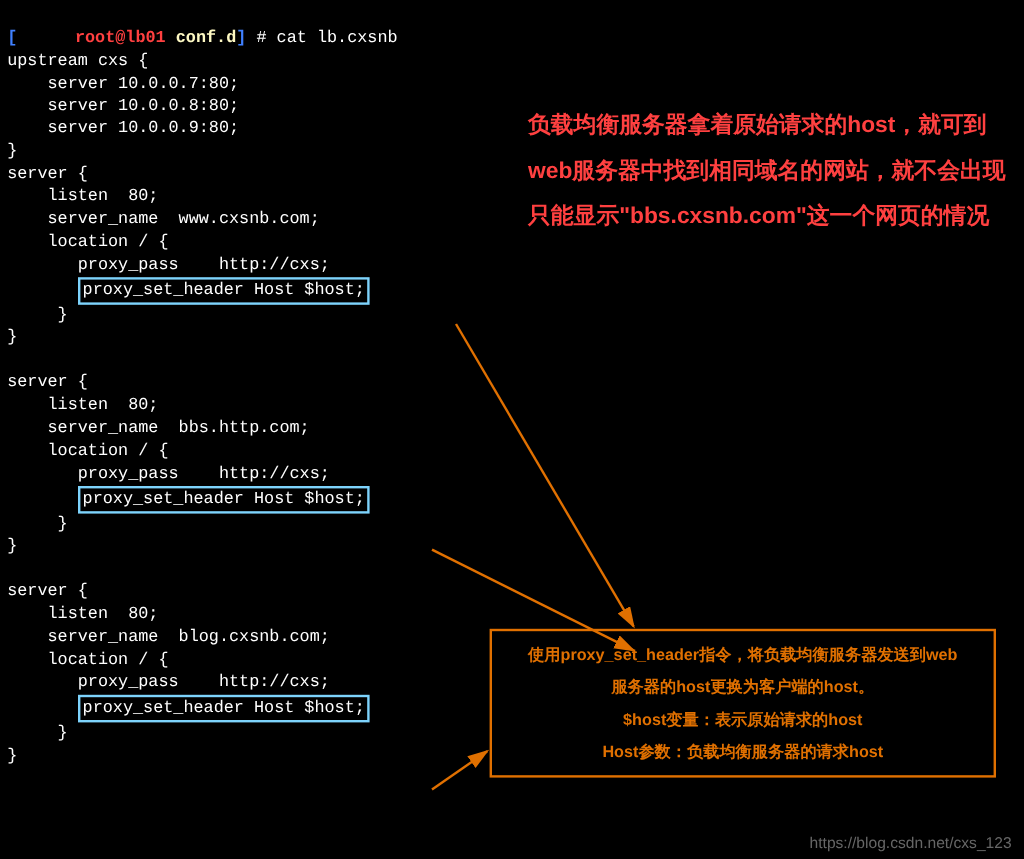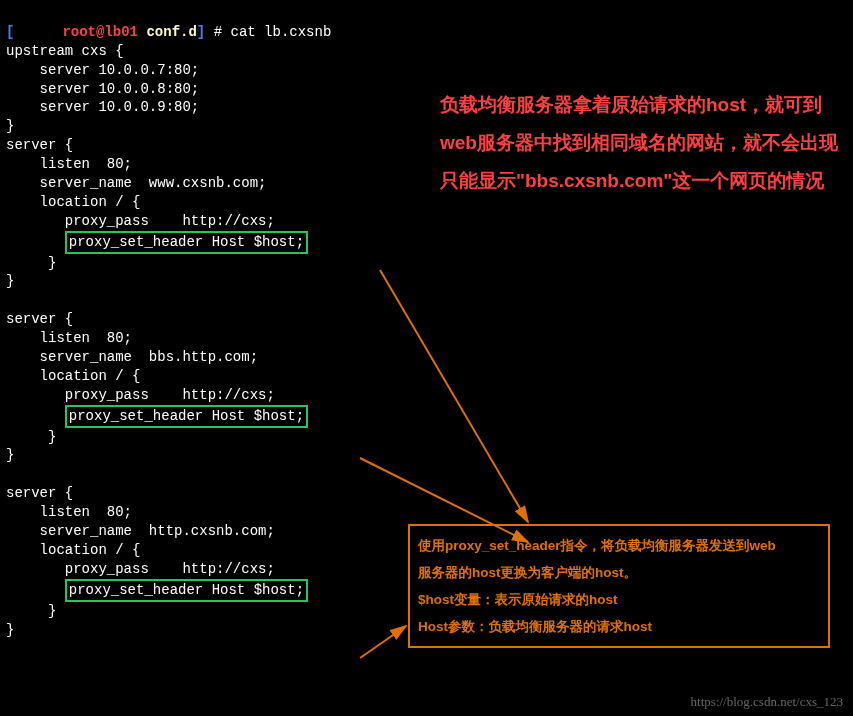--- a/index.html
+++ b/index.html
@@ -18,21 +18,21 @@
     padding: 4px 6px;
     line-height: 1.35;
     white-space: pre;
   }
   .prompt-user { color: #ff4040; font-weight: bold; margin-left: 48px; }
   .prompt-dir  { color: #fef9c3; font-weight: bold; }
   .prompt-brkt { color: #4080ff; font-weight: bold; }
   .prompt-hash { color: #fff; }
   .cmd { color: #fff; }
   .boxed {
-    border: 2px solid #22c55e;
+    border: 2px solid #7dd3fc;
     padding: 0 2px;
     display: inline-block;
   }
   .anno-top {
     position: absolute;
     left: 440px;
     top: 86px;
     color: #ff4040;
     font-family: "Microsoft YaHei", sans-serif;
     font-size: 19px;
@@ -46,33 +46,34 @@
     width: 422px;
     border: 2px solid #e07000;
     color: #e07000;
     font-family: "Microsoft YaHei", sans-serif;
     font-size: 13.5px;
     line-height: 2;
     font-weight: bold;
     padding: 6px 8px;
     box-sizing: border-box;
     background: #000;
+    text-align: center;
   }
   svg.arrows {
     position: absolute;
     left: 0; top: 0;
     width: 853px; height: 716px;
     pointer-events: none;
   }
   .watermark {
     position: absolute;
     right: 10px;
     bottom: 6px;
     color: #666;
-    font-family: Liberation Serif, serif;
+    font-family: Liberation Sans, sans-serif;
     font-size: 13px;
   }
 </style>
 </head>
 <body>
 
 <div class="terminal">
 <span class="prompt-brkt">[</span><span class="prompt-user">root@lb01</span> <span class="prompt-dir">conf.d</span><span class="prompt-brkt">]</span> <span class="prompt-hash">#</span> <span class="cmd">cat lb.cxsnb</span>
 <span>upstream cxs {</span>
 <span>    server 10.0.0.7:80;</span>
@@ -92,21 +93,21 @@
 <span>    listen  80;</span>
 <span>    server_name  bbs.http.com;</span>
 <span>    location / {</span>
 <span>       proxy_pass    http://cxs;</span>
        <span class="boxed">proxy_set_header Host $host;</span>
 <span>     }</span>
 <span>}</span>
 
 <span>server {</span>
 <span>    listen  80;</span>
-<span>    server_name  http.cxsnb.com;</span>
+<span>    server_name  blog.cxsnb.com;</span>
 <span>    location / {</span>
 <span>       proxy_pass    http://cxs;</span>
        <span class="boxed">proxy_set_header Host $host;</span>
 <span>     }</span>
 <span>}</span>
 </div>
 
 <div class="anno-top">
   <div>负载均衡服务器拿着原始请求的host，就可到</div>
   <div>web服务器中找到相同域名的网站，就不会出现</div>

